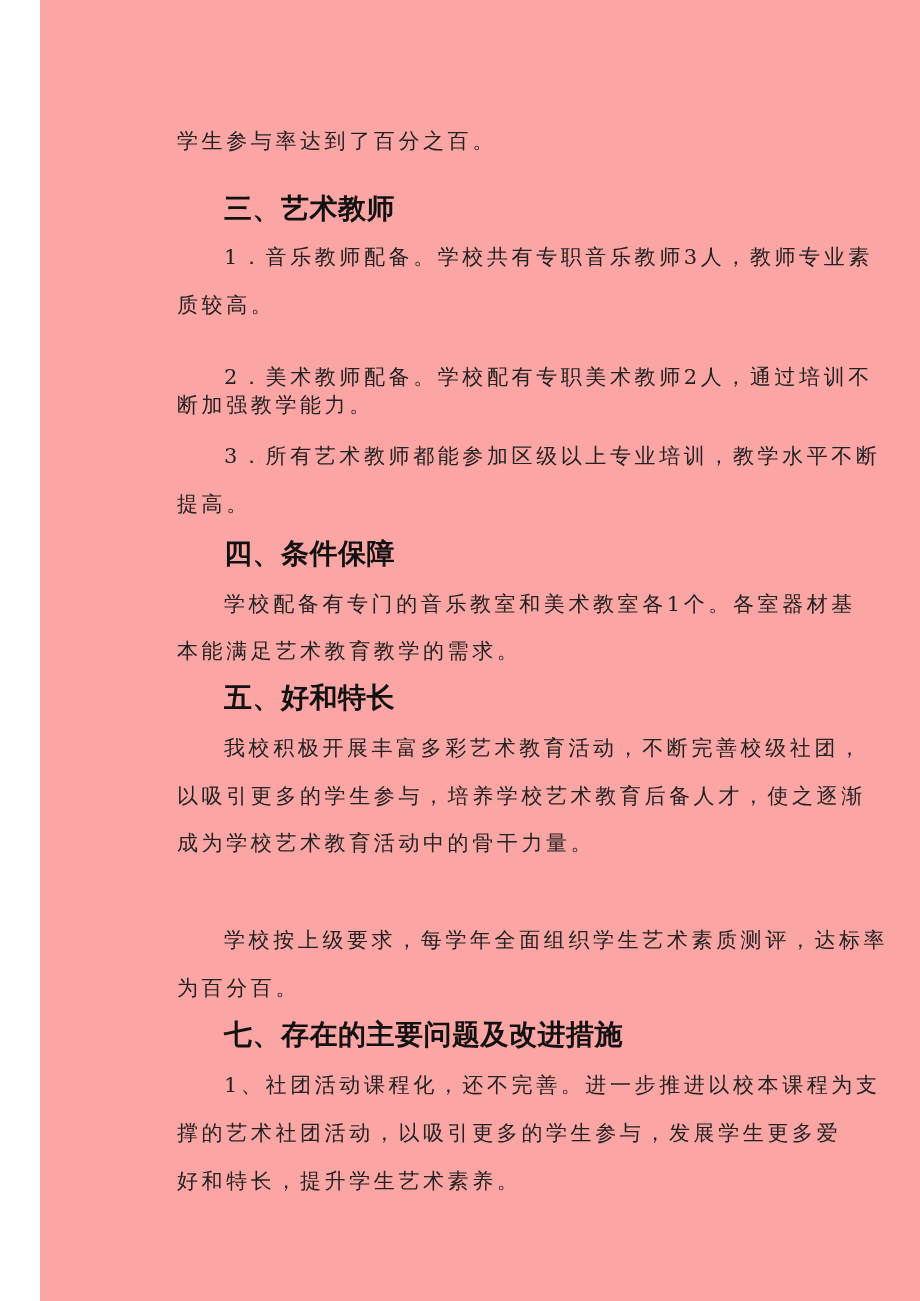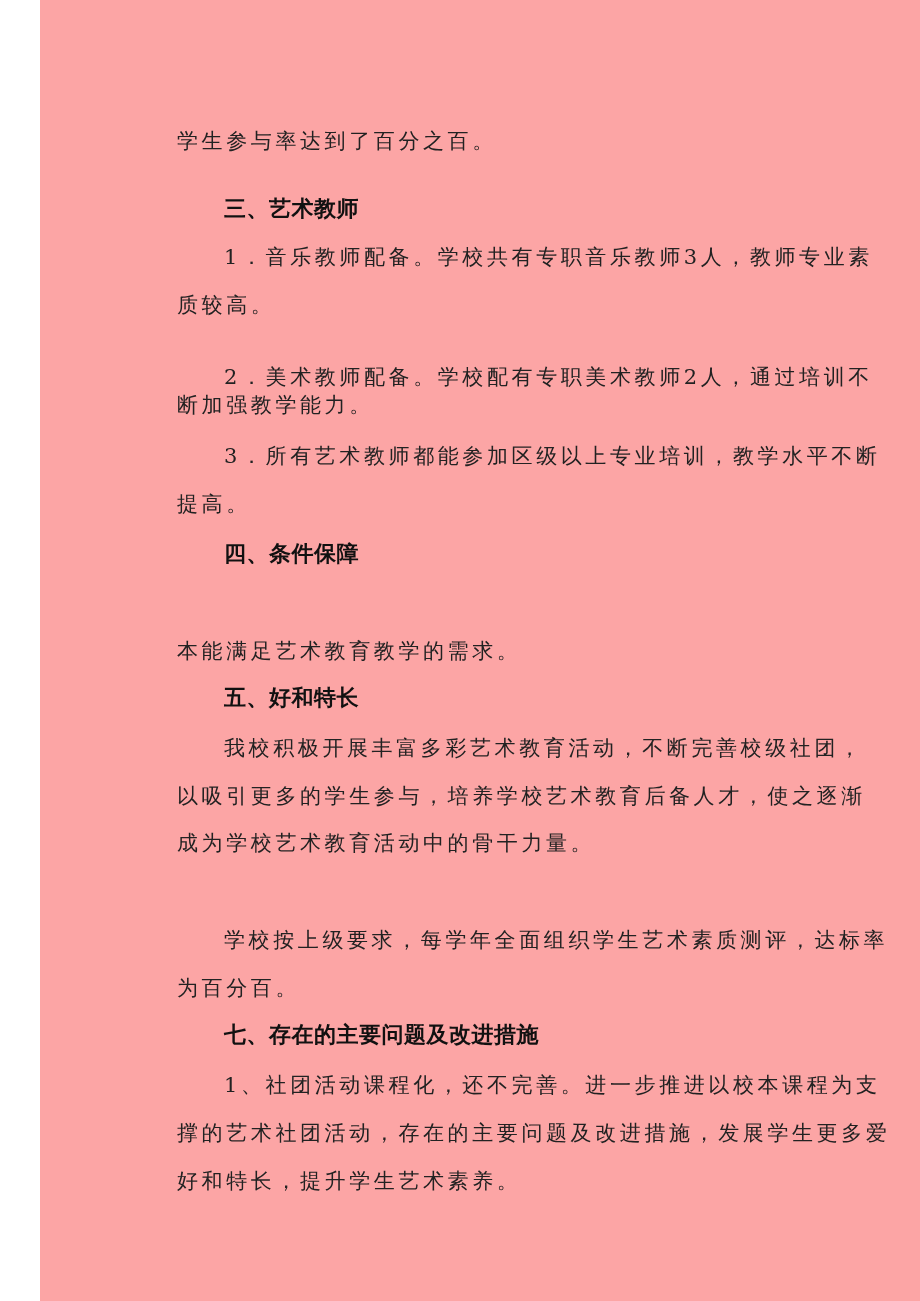--- a/index.html
+++ b/index.html
@@ -34,21 +34,21 @@
       color: #222222;
     }
     .line.indent {
       left: 184px;
     }
     .heading {
       position: absolute;
       left: 184px;
       white-space: nowrap;
       font-family: "DejaVu Sans", "Liberation Sans", sans-serif;
-      font-size: 22px;
+      font-size: 28px;
       line-height: 28px;
       font-weight: bold;
       letter-spacing: 0.5px;
       color: #111111;
     }
   </style>
 </head>
 <body>
 
 <div class="page">
@@ -57,28 +57,29 @@
 
   <div class="heading" style="top:195px;">三、艺术教师</div>
   <div class="line indent" style="top:243px;">1．音乐教师配备。学校共有专职音乐教师3人，教师专业素</div>
   <div class="line" style="top:291px;">质较高。</div>
   <div class="line indent" style="top:363px;">2．美术教师配备。学校配有专职美术教师2人，通过培训不</div>
   <div class="line" style="top:391px;">断加强教学能力。</div>
   <div class="line indent" style="top:442px;">3．所有艺术教师都能参加区级以上专业培训，教学水平不断</div>
   <div class="line" style="top:490px;text-align:right;">提高。</div>
 
   <div class="heading" style="top:540px;">四、条件保障</div>
+  <div class="line indent" style="top:590px;">学校配备有专门的音乐教室和美术教室各1个。各室器材基</div>
   <div class="line" style="top:637px;">本能满足艺术教育教学的需求。</div>
 
   <div class="heading" style="top:684px;">五、好和特长</div>
   <div class="line indent" style="top:734px;">我校积极开展丰富多彩艺术教育活动，不断完善校级社团，</div>
   <div class="line" style="top:782px;">以吸引更多的学生参与，培养学校艺术教育后备人才，使之逐渐</div>
   <div class="line" style="top:829px;">成为学校艺术教育活动中的骨干力量。</div>
 
   <div class="line indent" style="top:926px;">学校按上级要求，每学年全面组织学生艺术素质测评，达标率</div>
   <div class="line" style="top:974px;">为百分百。</div>
 
   <div class="heading" style="top:1021px;">七、存在的主要问题及改进措施</div>
   <div class="line indent" style="top:1071px;">1、社团活动课程化，还不完善。进一步推进以校本课程为支</div>
-  <div class="line" style="top:1119px;">撑的艺术社团活动，存在的主要问题及改进措施，发展学生更多爱</div>
+  <div class="line" style="top:1119px;">撑的艺术社团活动，以吸引更多的学生参与，发展学生更多爱</div>
   <div class="line" style="top:1167px;">好和特长，提升学生艺术素养。</div>
 
 </div>
 
 </body></html>

